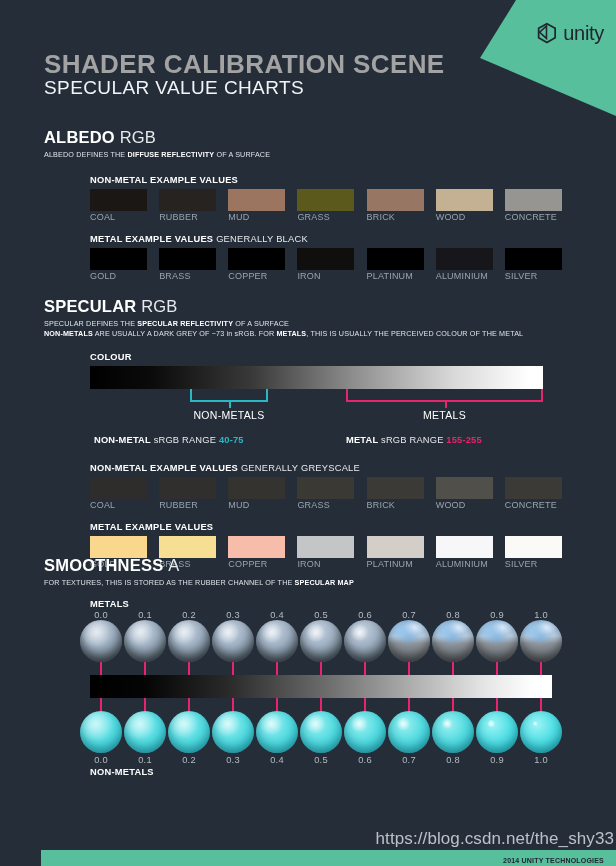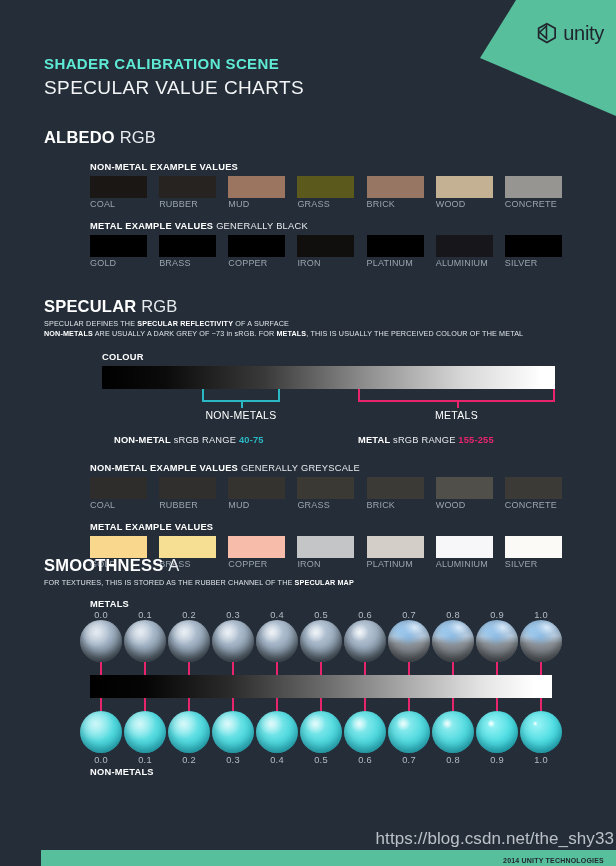--- a/index.html
+++ b/index.html
@@ -23,22 +23,22 @@
     position:absolute; right:12px; top:22px;
     display:flex; align-items:center; gap:5px;
   }
   .unity-mark { width:22px; height:22px; display:block; }
   .unity-word {
     font-size:20px; font-weight:400; color:#20262e;
     letter-spacing:-0.3px; line-height:22px;
   }
   .title-block { position:absolute; left:44px; top:52px; }
   .title-main {
-    font-size:15px; font-weight:bold; letter-spacing:0.4px;
-    line-height:24px; color:#5eead4;
+    font-size:26px; font-weight:bold; letter-spacing:0.4px;
+    line-height:24px; color:#a3a3a3;
   }
   .title-sub {
     font-size:19px; font-weight:300; letter-spacing:0.4px;
     line-height:23px; color:#f2f4f6;
   }
 
   
   .section { position:absolute; left:44px; width:528px; }
   .sec-head { font-size:16.5px; line-height:19px; letter-spacing:0.2px; }
   .sec-head b { font-weight:bold;margin-top:40px; }
@@ -138,20 +138,21 @@
     <div class="title-sub">SPECULAR VALUE CHARTS</div>
   </div>
 </div>
 
 <div class="section" style="top:128px;">
   <div class="sec-head">
     <b>ALBEDO</b>
     <span>RGB</span>
   </div>
   <div class="sec-desc">
+    <div><span>ALBEDO DEFINES THE </span><b>DIFFUSE REFLECTIVITY</b><span> OF A SURFACE</span></div>
   </div>
 
   <div style="margin-top:15px; margin-left:46px;">
     <div class="sub-head"><span>NON-METAL EXAMPLE VALUES</span><em></em></div>
     <div class="swatch-row" id="albedo-nonmetal-row">
         <div class="swatch-cell">
           <div class="swatch" style="background: rgb(27, 23, 20);"></div>
           <div class="swatch-label">COAL</div>
         </div>
         <div class="swatch-cell">
@@ -219,35 +220,35 @@
 <div class="section" style="top:297px;">
   <div class="sec-head">
     <b>SPECULAR</b>
     <span>RGB</span>
   </div>
   <div class="sec-desc">
     <div><span>SPECULAR DEFINES THE </span><b>SPECULAR REFLECTIVITY</b><span> OF A SURFACE</span></div>
     <div><b>NON-METALS</b><span> ARE USUALLY A DARK GREY OF ~73 in sRGB. FOR </span><b>METALS</b><span>, THIS IS USUALLY THE PERCEIVED COLOUR OF THE METAL</span></div>
   </div>
 
-  <div style="margin-top:14px; margin-left:58px;">
+  <div style="margin-top:14px; margin-left:46px;">
     <div class="sub-head">COLOUR</div>
     <div class="grad-bar"></div>
     <div class="bracket-wrap">
       <div class="bracket" id="nm-bracket" style="left: 100px; width: 78px; border-color: rgb(42, 184, 196);">
         <div class="bracket-tick" id="nm-tick" style="background: rgb(42, 184, 196);"></div>
         <div class="bracket-text">NON-METALS</div>
       </div>
       <div class="bracket" id="m-bracket" style="left: 256px; width: 197px; border-color: rgb(232, 36, 108);">
         <div class="bracket-tick" id="m-tick" style="background: rgb(232, 36, 108);"></div>
         <div class="bracket-text">METALS</div>
       </div>
     </div>
     <div class="range-row">
-      <div class="range-txt" style="left:12px;"><b>NON-METAL</b><i> sRGB RANGE </i><b id="nm-range-val" style="color: rgb(42, 184, 196);">40-75</b></div>
+      <div class="range-txt" style="left:4px;"><b>NON-METAL</b><i> sRGB RANGE </i><b id="nm-range-val" style="color: rgb(42, 184, 196);">40-75</b></div>
       <div class="range-txt" style="left:256px;"><b>METAL</b><i> sRGB RANGE </i><b id="m-range-val" style="color: rgb(232, 36, 108);">155-255</b></div>
     </div>
   </div>
 
   <div style="margin-top:14px; margin-left:46px;">
     <div class="sub-head"><span>NON-METAL EXAMPLE VALUES</span><em> GENERALLY GREYSCALE</em></div>
     <div class="swatch-row" id="spec-nonmetal-row">
         <div class="swatch-cell">
           <div class="swatch" style="background: rgb(46, 45, 44);"></div>
           <div class="swatch-label">COAL</div>

